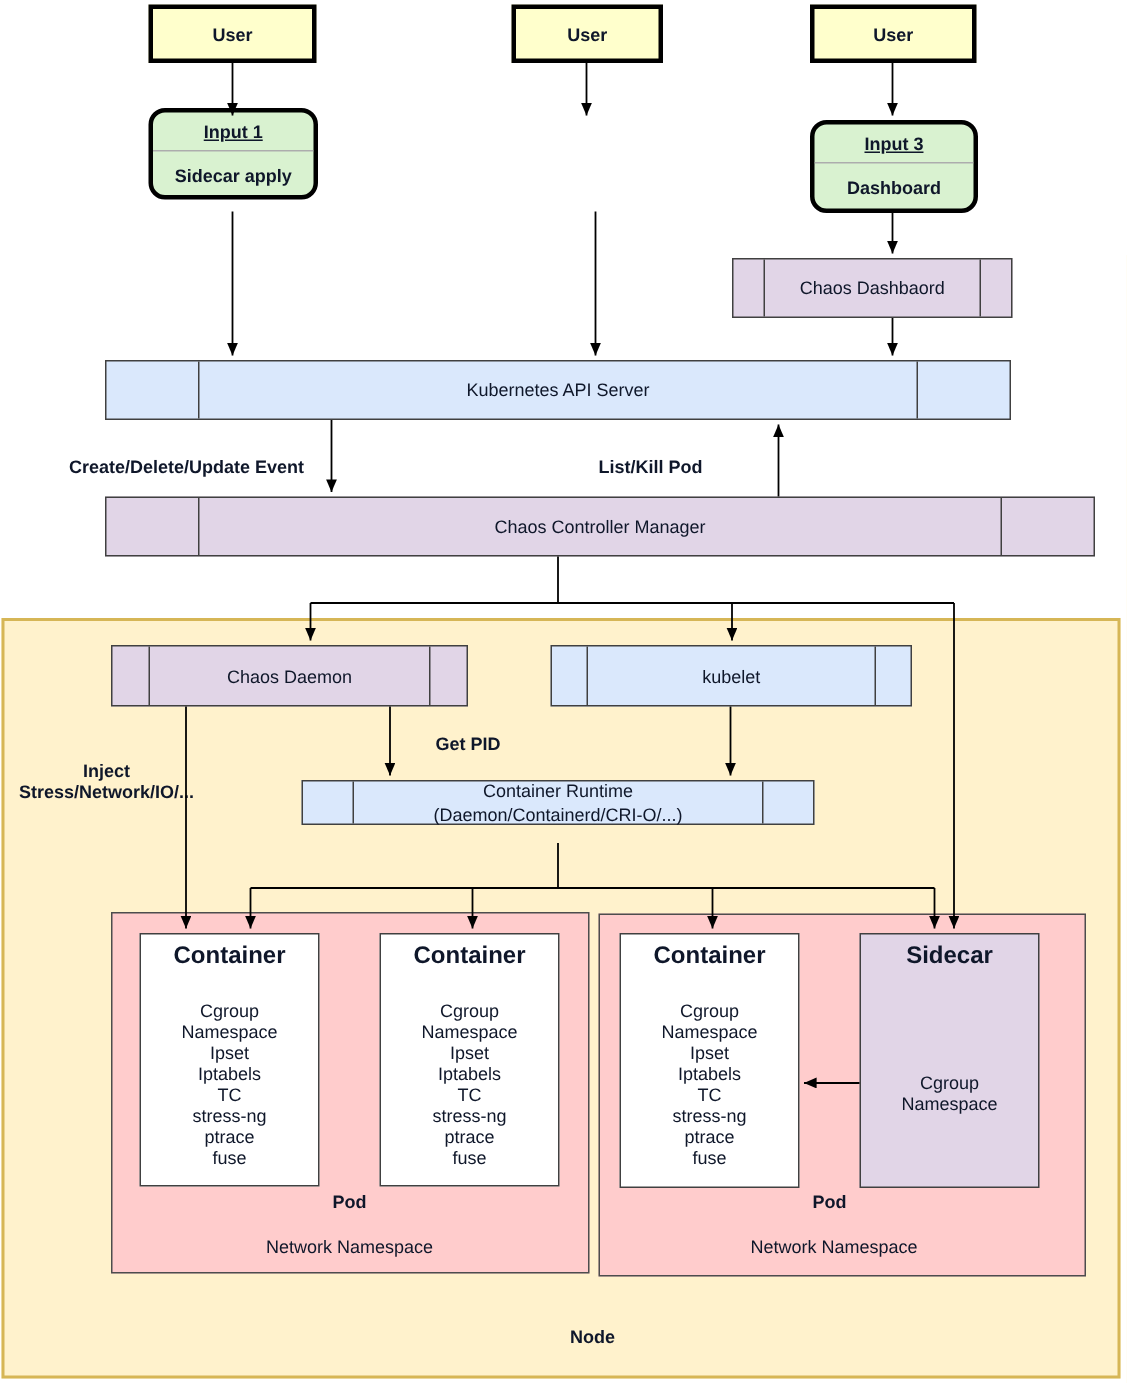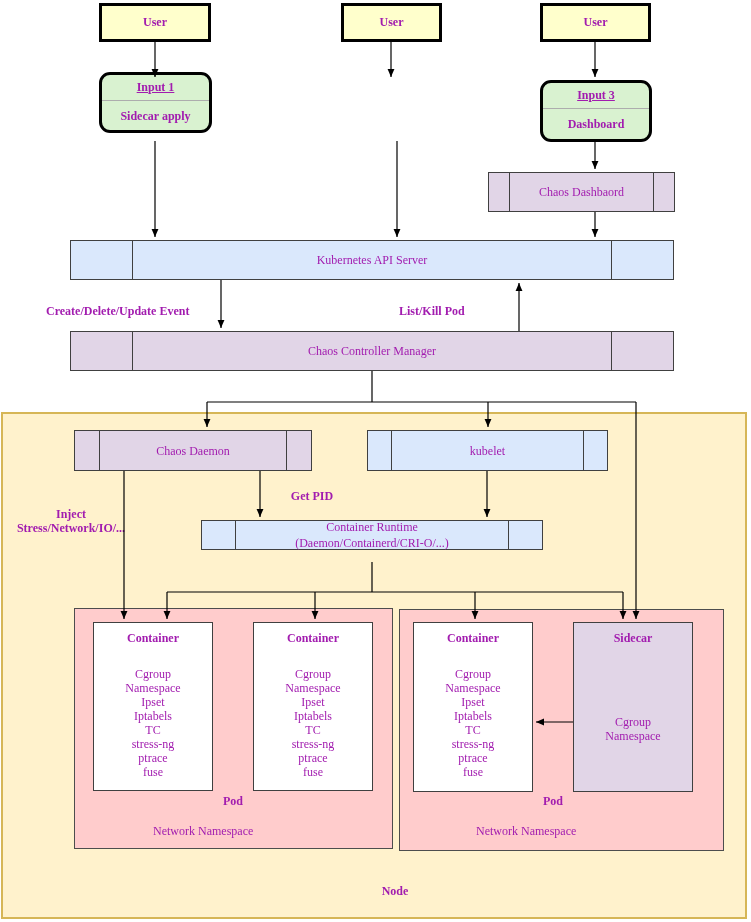--- a/index.html
+++ b/index.html
@@ -1,44 +1,44 @@
 <!DOCTYPE html>
 <html><head>
 <meta charset="utf-8">
 <style>
   html,body{margin:0;padding:0;background:#ffffff;}
   .canvas{position:relative;width:751px;height:922px;background:#ffffff;overflow:hidden;
-          font-family:Liberation Serif, serif;color:#a21caf;}
+          font-family:Liberation Sans, sans-serif;color:#0f172a;}
   .abs{position:absolute;box-sizing:border-box;}
   
   .user-box{background:#ffffcc;border:3px solid #000;display:flex;align-items:center;justify-content:center;
             font-size:12px;font-weight:bold;}
   
   .input-box{background:#d9f2d0;border:3px solid #000;border-radius:11px;overflow:hidden;font-size:12px;}
   .input-title{height:25px;display:flex;align-items:center;justify-content:center;font-weight:bold;
                text-decoration:underline;border-bottom:1px solid #adadad;}
   .input-action{height:31px;display:flex;align-items:center;justify-content:center;font-weight:bold;}
   
   .proc{border:1px solid #404040;display:flex;align-items:center;justify-content:center;
         font-size:12px;text-align:center;line-height:16px;}
   .pdiv{position:absolute;top:0;bottom:0;width:1px;background:#404040;}
   .blue{background:#dae8fc;}
   .purple{background:#e1d5e7;}
   
   .node-box{background:#fff2cc;border:2px solid #d6b656;}
   .pink-box{background:#ffcccc;border:1px solid #4d4d4d;}
   .cbox{background:#ffffff;border:1px solid #404040;font-size:12px;text-align:center;padding-top:8px;}
   .cbox.purple-fill{background:#e1d5e7;}
-  .cbox-title{font-weight:bold;font-size:12px;line-height:14px;}
+  .cbox-title{font-weight:bold;font-size:16px;line-height:14px;}
   .cbox-list{margin-top:22px;line-height:14px;}
   .cbox-list div{min-height:14px;}
   .sidecar-list{margin-top:70px;line-height:14px;}
   
   .lbl{font-size:12px;font-weight:bold;text-align:center;line-height:14px;}
-  .lbl-plain{font-size:12px;font-weight:normal;line-height:14px;}
+  .lbl-plain{font-size:12px;font-weight:normal;text-align:center;line-height:14px;}
   svg.wires{position:absolute;left:0;top:0;width:751px;height:922px;pointer-events:none;z-index:9;}
 </style>
 </head>
 <body>
 
 <div class="canvas">
 
   <div class="abs node-box" style="left:1px;top:412px;width:746px;height:507px;"></div>
 
   <div class="abs pink-box" style="left:74px;top:608px;width:319px;height:241px;"></div>
@@ -72,21 +72,21 @@
 
   <div class="abs proc blue" style="left:70px;top:240px;width:604px;height:40px;">
     <div class="pdiv" style="left:61px;"></div>
       <div class="pdiv" style="right:61px;"></div>
     <span>Kubernetes API Server</span>
   </div>
 
   <div class="abs lbl" style="left:46px;top:304px;">Create/Delete/Update Event</div>
   <div class="abs lbl" style="left:399px;top:304px;">List/Kill Pod</div>
 
-  <div class="abs proc purple" style="left:70px;top:331px;width:604px;height:40px;">
+  <div class="abs proc purple" style="left:70px;top:331px;width:660px;height:40px;">
     <div class="pdiv" style="left:61px;"></div>
       <div class="pdiv" style="right:61px;"></div>
     <span>Chaos Controller Manager</span>
   </div>
 
   <div class="abs proc purple" style="left:74px;top:430px;width:238px;height:41px;">
     <div class="pdiv" style="left:24px;"></div>
       <div class="pdiv" style="right:24px;"></div>
     <span>Chaos Daemon</span>
   </div>

